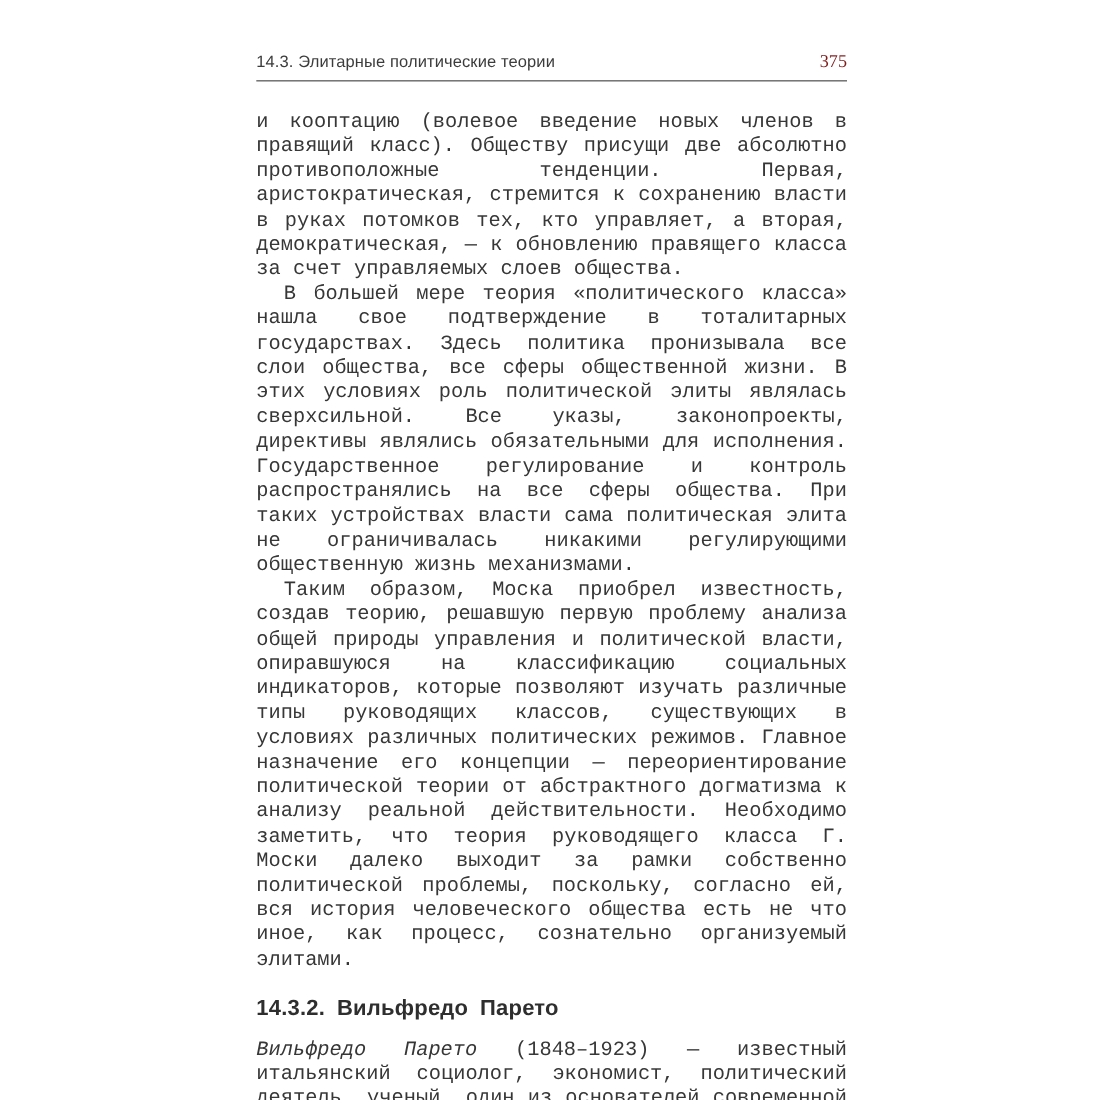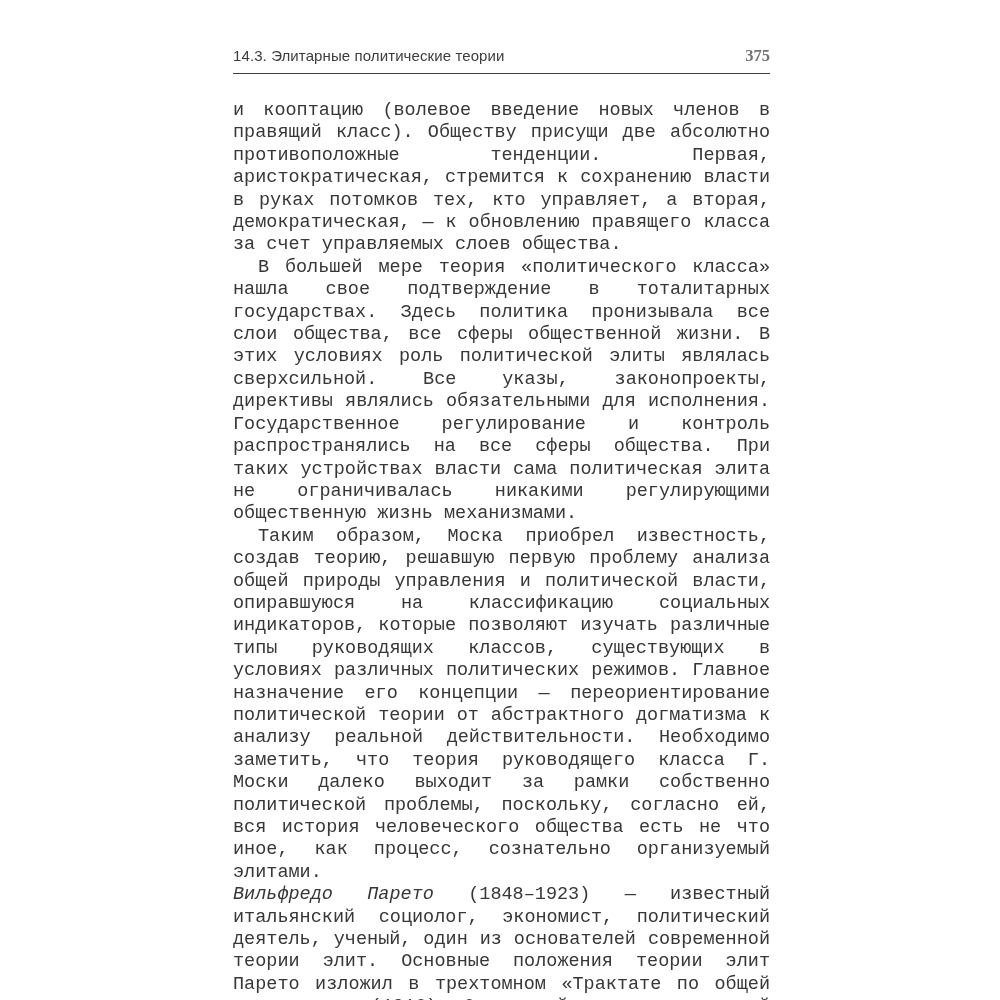--- a/index.html
+++ b/index.html
@@ -29,22 +29,22 @@
   }
   .rh-title {
     font-family: "Liberation Sans", sans-serif;
     font-size: 15px;
     color: #3c3c3c;
     letter-spacing: 0.1px;
   }
   .rh-page {
     font-family: "Liberation Serif", serif;
     font-size: 16.5px;
-    font-weight: bold;
-    color: #737373;
+    font-weight: normal;
+    color: #7f1d1d;
   }
   .body-text {
     margin-top: 26px;
     font-family: "Liberation Serif", serif;
     font-size: 18.5px;
     line-height: 22.4px;
     color: #373737;
     text-align: justify;
   }
   .para {
@@ -80,18 +80,22 @@
       <span class="rh-page">375</span>
     </div>
 
     <div class="body-text">
       <p class="para">и кооптацию (волевое введение новых членов в правящий класс). Обществу присущи две абсолютно противоположные тенденции. Первая, аристократическая, стремится к сохранению власти в руках потомков тех, кто управляет, а вторая, демократическая, — к обновлению правящего класса за счет управляемых слоев общества.</p>
 
       <p class="para indent">В большей мере теория «политического класса» нашла свое подтверждение в тоталитарных государствах. Здесь политика пронизывала все слои общества, все сферы общественной жизни. В этих условиях роль политической элиты являлась сверхсильной. Все указы, законопроекты, директивы являлись обязательными для исполнения. Государственное регулирование и контроль распространялись на все сферы общества. При таких устройствах власти сама политическая элита не ограничивалась никакими регулирующими общественную жизнь механизмами.</p>
 
       <p class="para indent">Таким образом, Моска приобрел известность, создав теорию, решавшую первую проблему анализа общей природы управления и политической власти, опиравшуюся на классификацию социальных индикаторов, которые позволяют изучать различные типы руководящих классов, существующих в условиях различных политических режимов. Главное назначение его концепции — переориентирование политической теории от абстрактного догматизма к анализу реальной действительности. Необходимо заметить, что теория руководящего класса Г. Моски далеко выходит за рамки собственно политической проблемы, поскольку, согласно ей, вся история человеческого общества есть не что иное, как процесс, сознательно организуемый элитами.</p>
 
+      <h2 class="section-heading">
+        <span>14.3.2.</span>
+        <span>Вильфредо Парето</span>
+      </h2>
 
       <p class="para"><em>Вильфредо Парето</em><span> (1848–1923) — известный итальянский социолог, экономист, политический деятель, ученый, один из основателей современной теории элит. Основные положения теории элит Парето изложил в трехтомном «Трактате по общей социологии» (1916). Он первый вводит в научный обиход термин «элита», разделяя высший уровень на правящий класс, или правящую элиту (те, кто прямо или опосредованно участвуют в управлении), и неправящую элиту, или контрэлиту (оставшуюся часть элиты, не участвующую в управлении). Правящая элита непосредственно и эффективно участвует в управлении, ее лидеры обладают харизматическими свойствами. Контрэлита — это потенциальная элита по способностям, личным качествам, но она лишена возможности принимать политические решения.</span></p>
     </div>
 
   </div>
 </div>
 
 </body></html>

